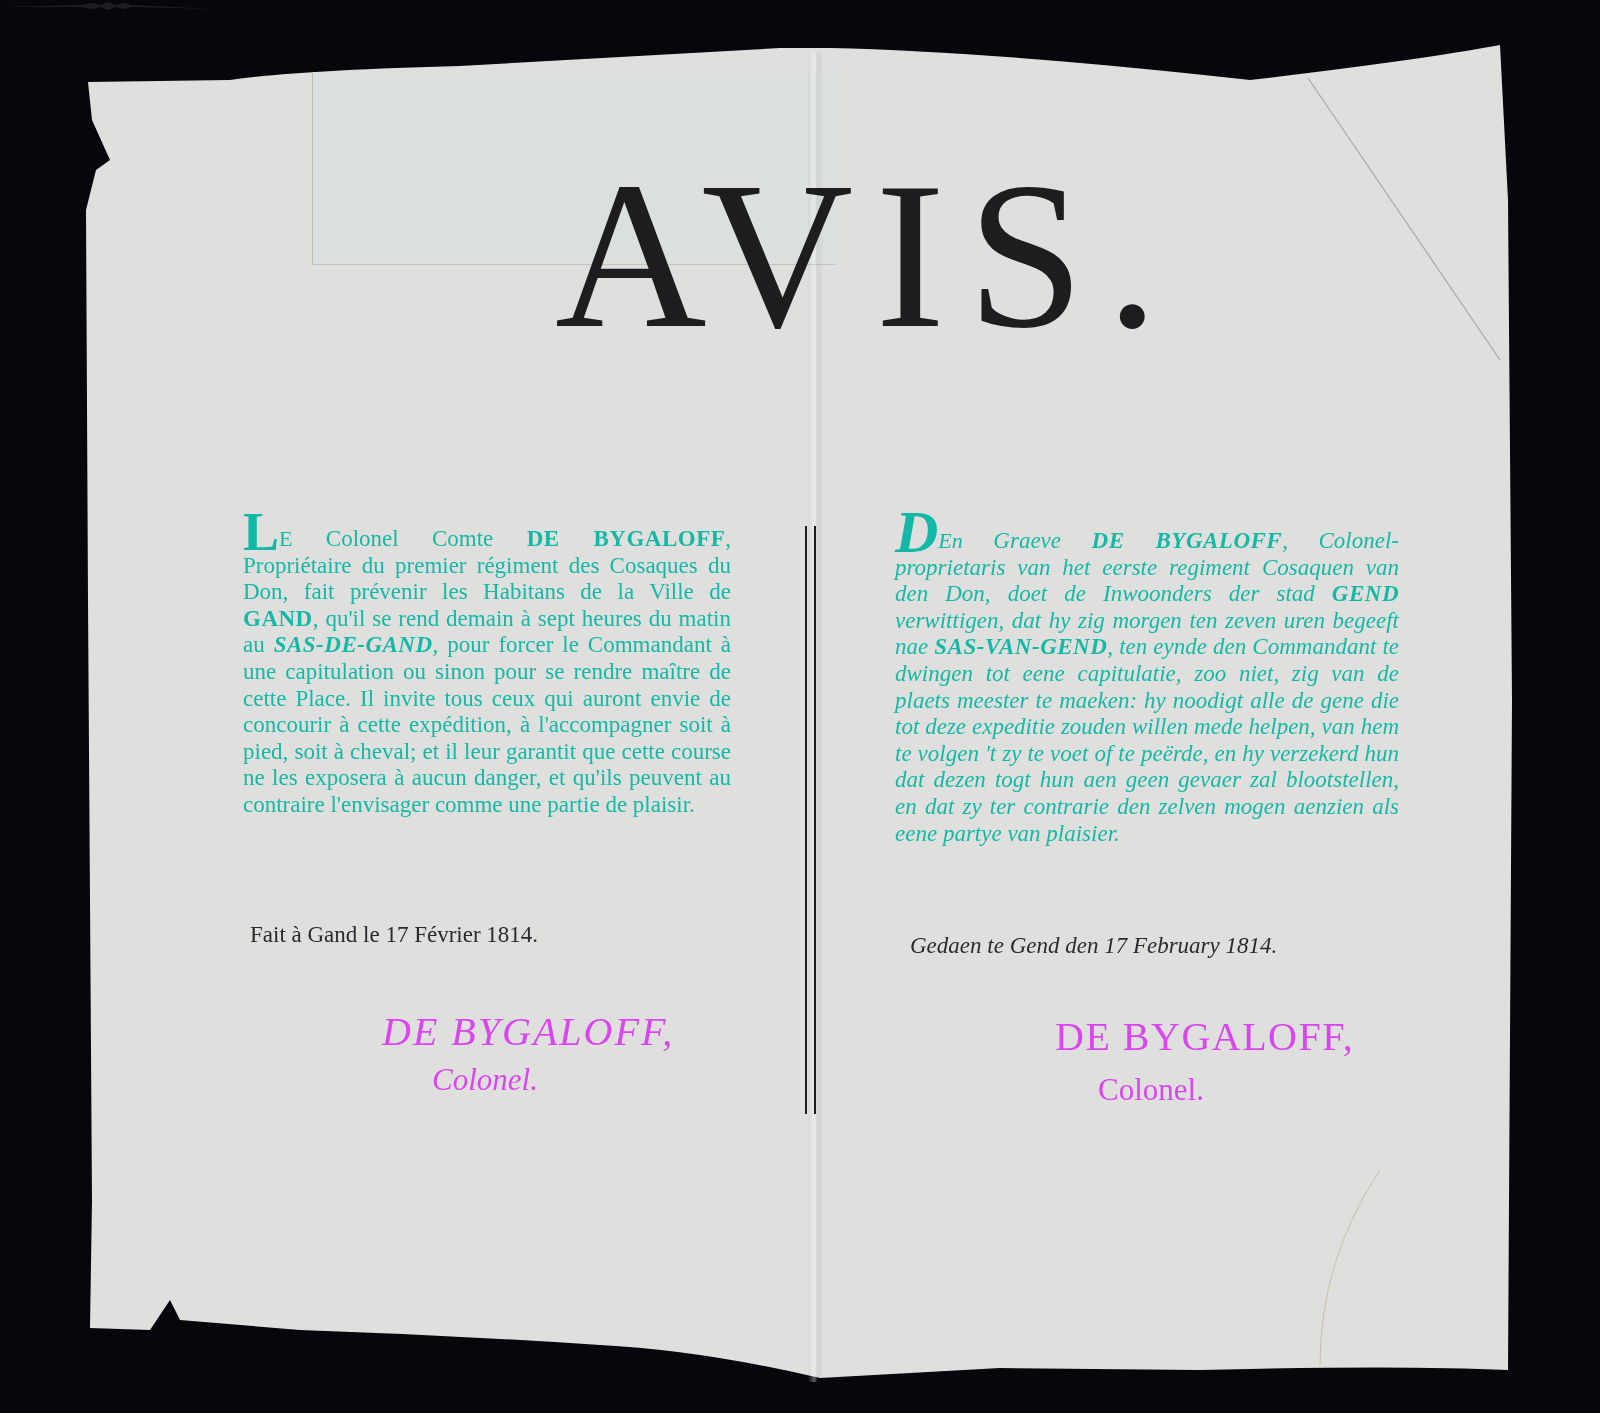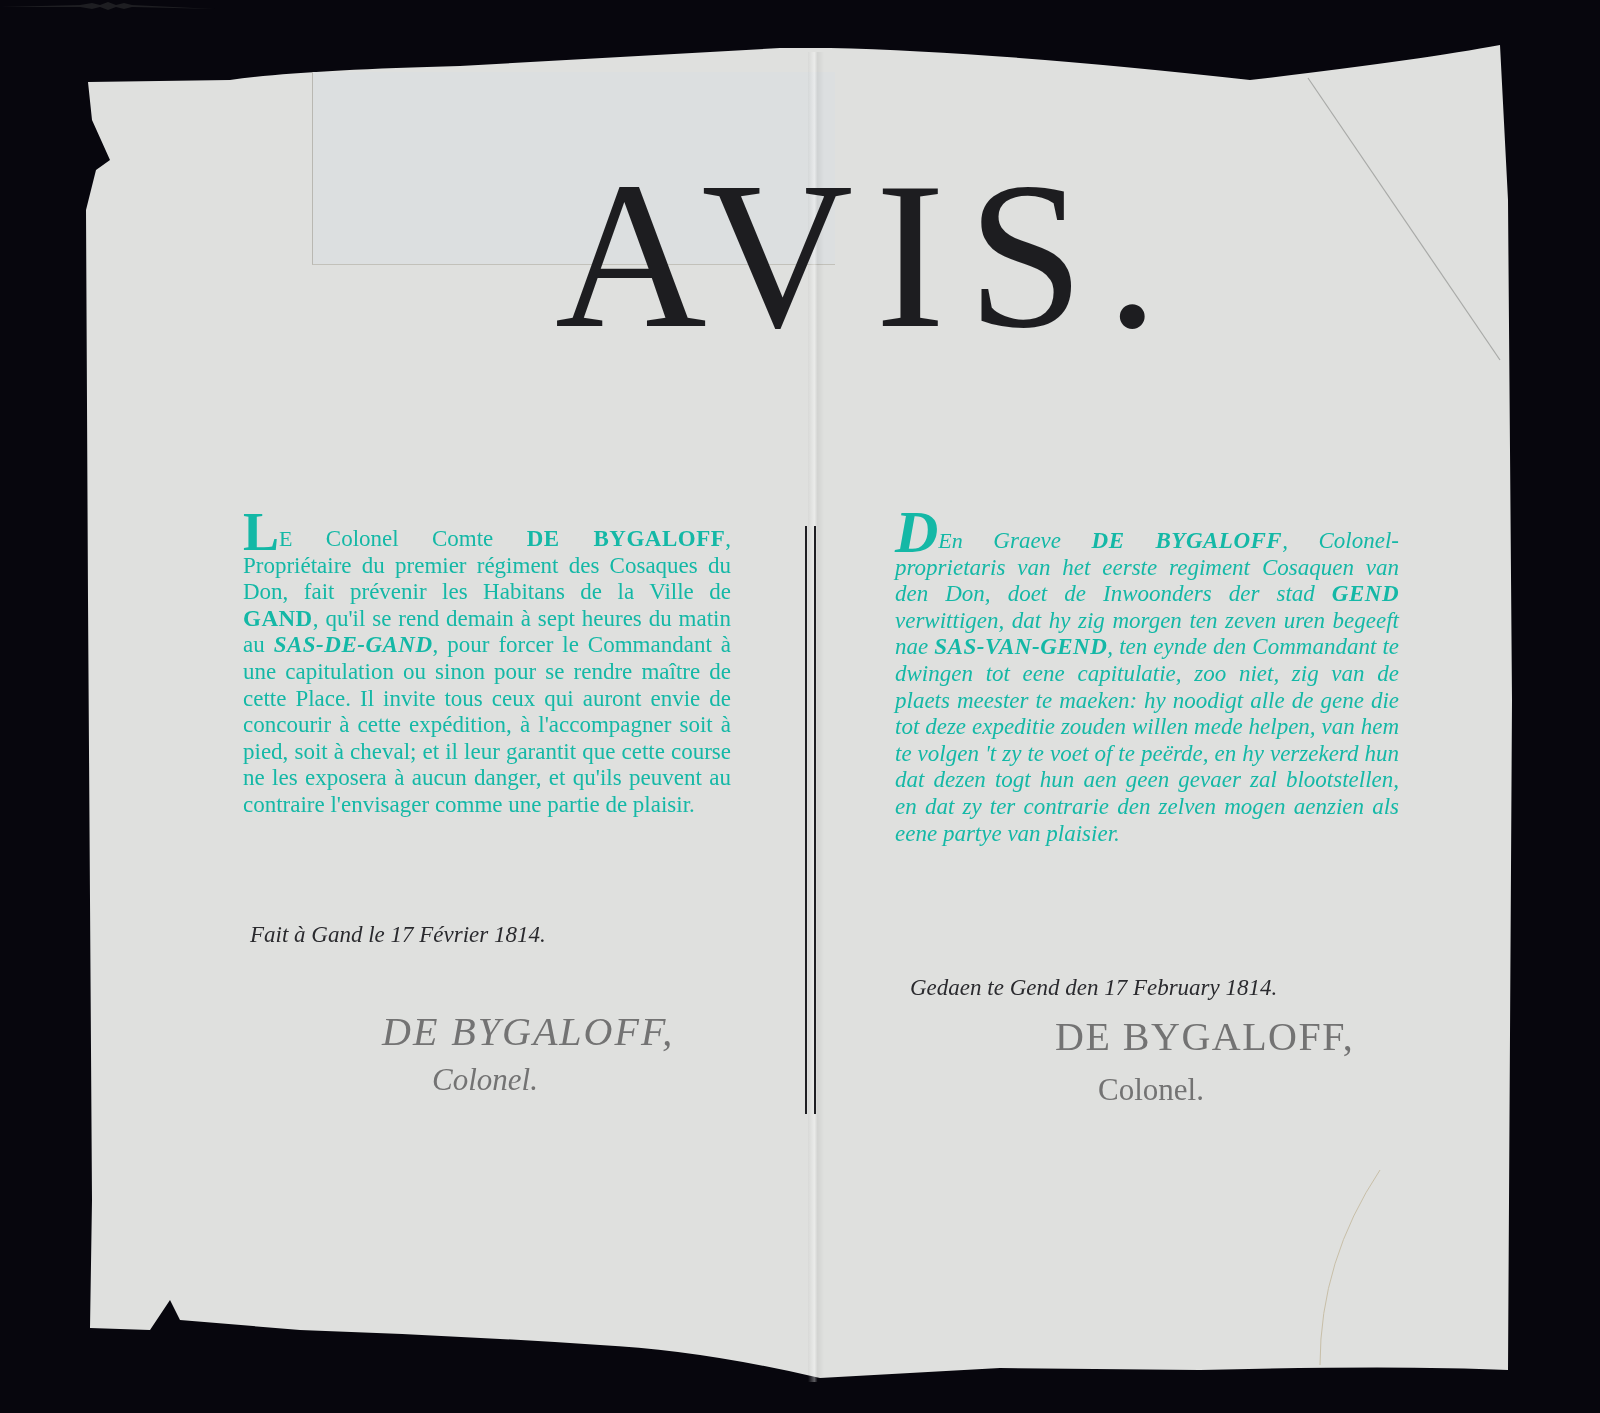--- a/index.html
+++ b/index.html
@@ -34,23 +34,23 @@
       text-align: justify; color: #14b8a6;
     }
     .col.fr { left: 243px; top: 512px; width: 488px; }
     .col.nl { left: 885px; top: 512px; width: 504px; font-style: italic; margin-left: 10px; }
     .col p { margin: 0; }
     .dropcap { font-size: 54px; line-height: 40px; float: none; font-weight: bold; vertical-align: -4px; }
     .nl .dropcap { font-size: 60px; }
     .smallcap { font-size: 22px; }
     .b { font-weight: bold; letter-spacing: 0.5px; }
     .date { position: absolute; font-size: 23px; color: #2a2a2e; }
-    .date.fr { left: 250px; top: 922px; font-style: italic; }
-    .date.nl { left: 910px; top: 933px; font-style: italic; margin-top: 42px; }
-    .sig { position: absolute; color: #737373; }
+    .date.fr { left: 250px; top: 922px; }
+    .date.nl { left: 910px; top: 933px; font-style: italic; }
+    .sig { position: absolute; color: #d946ef; }
     .sig-name-fr { left: 382px; top: 1008px; font-size: 40px; font-style: italic; letter-spacing: 2px; }
     .sig-role-fr { left: 432px; top: 1062px; font-size: 31px; font-style: italic; }
     .sig-name-nl { left: 1055px; top: 1013px; font-size: 40px; letter-spacing: 1.5px; }
     .sig-role-nl { left: 1098px; top: 1072px; font-size: 31px; }
     .divider {
       position: absolute; left: 805px; top: 526px; width: 7px; height: 588px;
       border-left: 2px solid #1e1e22; border-right: 2px solid #1e1e22;
     }
   </style>
 </head>

